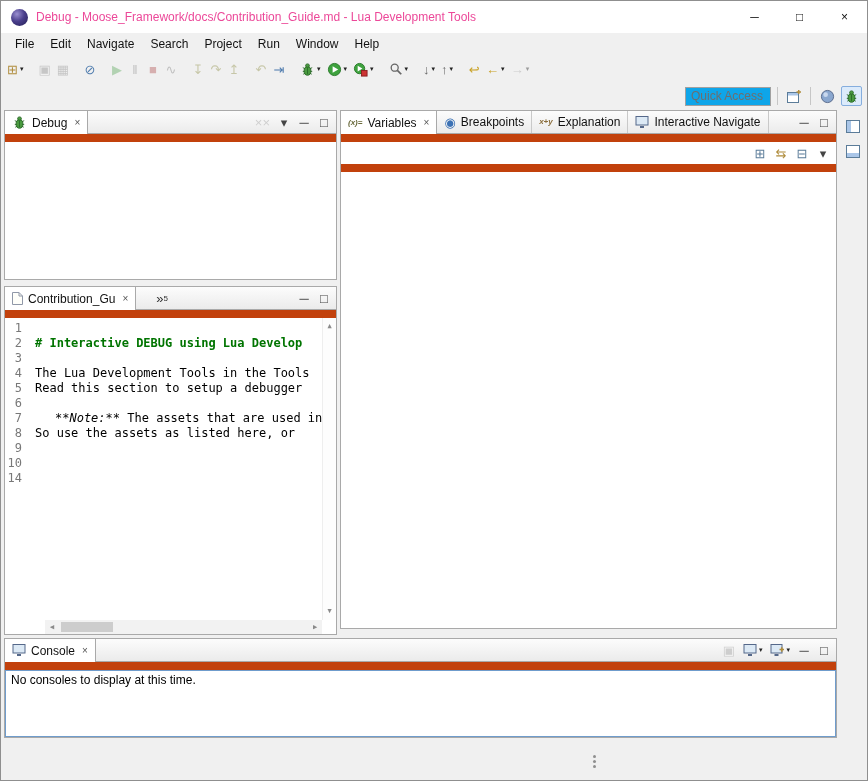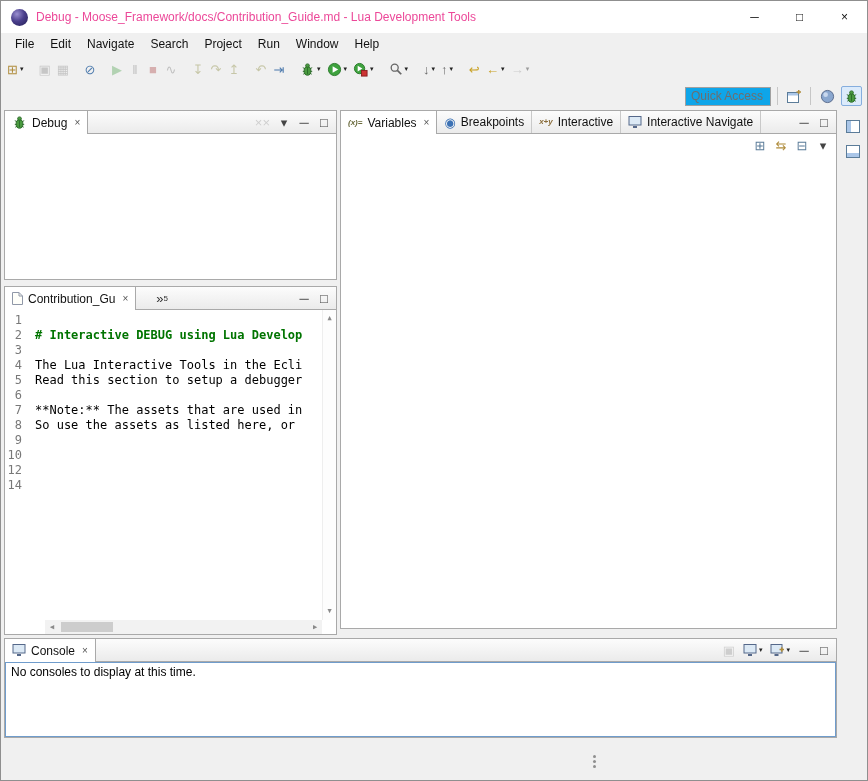--- a/index.html
+++ b/index.html
@@ -27,21 +27,21 @@
   .ico-text{font-size:8px;font-weight:bold;font-style:italic;white-space:nowrap;}
   .dd{font-size:7px;color:#222;margin-left:2px;}
   .toolbar2{height:26px;display:flex;align-items:center;justify-content:flex-end;padding-right:5px;flex:none;}
   .qa{width:86px;height:19px;border:1px solid #a0a0a0;background:#0ea5e9;padding:0 5px;
     font-family:"Liberation Sans",sans-serif;font-size:12px;}
   .qa::placeholder{color:#6e6e6e;}
   .vsep{width:1px;height:18px;background:#c6c6c6;margin:0 6px;display:inline-block;}
   .pb{display:flex;align-items:center;gap:3px;}
   
   .main{flex:1;position:relative;}
-  .panel{border:1px solid #a9a9a9;background:#c2410c;display:flex;flex-direction:column;}
+  .panel{border:1px solid #a9a9a9;background:#c2410c;display:flex;flex-direction:column;gap:8px;}
   .debug-panel{position:absolute;left:3px;top:1px;width:333px;height:170px;}
   .editor-panel{position:absolute;left:3px;top:177px;width:333px;bottom:3px;}
   .vars-panel{position:absolute;left:339px;top:1px;right:30px;bottom:9px;}
   .trim{position:absolute;right:1px;top:3px;width:27px;bottom:0;display:flex;flex-direction:column;align-items:center;gap:5px;padding-top:4px;}
   .panel-header{height:23px;min-height:23px;background:linear-gradient(#fcfcfc,#ebebeb);
     border-bottom:1px solid #a9a9a9;display:flex;align-items:stretch;flex:none;}
   .tabs{display:flex;align-items:stretch;}
   .tab{display:flex;align-items:center;gap:5px;padding:0 7px;border-right:1px solid #c9c9c9;white-space:nowrap;}
   .tab.active{background:#fff;border-right:1px solid #a9a9a9;margin-bottom:-1px;position:relative;z-index:1;}
   .tab-label{white-space:nowrap;}
@@ -51,21 +51,21 @@
   .hdr-tools{margin-left:auto;display:flex;align-items:center;gap:2px;padding-right:3px;}
   .panel-body{flex:1;background:#fff;}
   .actionbar{height:22px;display:flex;justify-content:flex-end;align-items:center;gap:3px;padding-right:4px;background:#fff;flex:none;}
   
   .editor-body{flex:1;position:relative;background:#fff;font-family:"DejaVu Sans Mono",monospace;font-size:12px;}
   .ed-lines{position:absolute;left:0;top:0;right:14px;bottom:14px;overflow:hidden;padding-top:3px;}
   .ed-line{display:flex;height:15px;line-height:15px;}
   .ln{width:30px;text-align:right;padding-right:13px;color:#787878;flex:none;}
   .code{white-space:pre;overflow:hidden;color:#000;flex:1;}
   .seg-h{color:#007400;font-weight:bold;}
-  .seg-em{}
+  .seg-em{font-style:italic;margin-left:20px;}
   .seg-p{color:#000;}
   .selblock{display:inline-block;width:8px;height:13px;background:#3c77d2;vertical-align:text-bottom;}
   .vscroll{position:absolute;top:0;right:0;bottom:14px;width:14px;background:#fdfdfd;border-left:1px solid #eee;}
   .sarrow{color:#8a8a8a;font-size:7px;line-height:1;}
   .vscroll .sarrow{position:absolute;left:50%;transform:translateX(-50%);}
   .vscroll .s-up{top:5px;}
   .vscroll .s-down{bottom:5px;}
   .hscroll{position:absolute;left:40px;right:14px;bottom:0;height:14px;background:#f2f2f2;display:flex;align-items:center;}
   .hscroll .sarrow{width:14px;text-align:center;flex:none;}
   .hscroll .s-right{margin-left:auto;}
@@ -329,21 +329,21 @@
             <div class="ed-line">
               <span class="ln">2</span>
               <span class="code"><span class="seg-h"># Interactive DEBUG using Lua Develop</span></span>
             </div>
             <div class="ed-line">
               <span class="ln">3</span>
               <span class="code"></span>
             </div>
             <div class="ed-line">
               <span class="ln">4</span>
-              <span class="code"><span class="seg-p">The Lua Interactive Tools in the Ecli</span></span>
+              <span class="code"><span class="seg-p">The Lua Development Tools in the Tools</span></span>
             </div>
             <div class="ed-line">
               <span class="ln">5</span>
               <span class="code"><span class="seg-p">Read this section to setup a debugger</span></span>
             </div>
             <div class="ed-line">
               <span class="ln">6</span>
               <span class="code"></span>
             </div>
             <div class="ed-line">
@@ -353,24 +353,20 @@
             <div class="ed-line">
               <span class="ln">8</span>
               <span class="code"><span class="seg-p">So use the assets as listed here, or </span></span>
             </div>
             <div class="ed-line">
               <span class="ln">9</span>
               <span class="code"></span>
             </div>
             <div class="ed-line">
               <span class="ln">10</span>
-              <span class="code"></span>
-            </div>
-            <div class="ed-line">
-              <span class="ln">12</span>
               <span class="code"></span>
             </div>
             <div class="ed-line">
               <span class="ln">14</span>
               <span class="code"></span>
             </div>
           </div>
         <div class="vscroll">
           <span class="sarrow s-up">▲</span>
           <span class="sarrow s-down">▼</span>
@@ -390,21 +386,21 @@
               <span class="ico ico-text" style="color: rgb(107, 107, 61);">(x)=</span>
               <span class="tab-label">Variables</span>
               <span class="tab-close">×</span>
             </div>
             <div class="tab">
               <span class="ico" style="color: rgb(60, 114, 181);">◉</span>
               <span class="tab-label">Breakpoints</span>
             </div>
             <div class="tab">
               <span class="ico ico-text" style="color: rgb(138, 109, 59);">x+y</span>
-              <span class="tab-label">Interactive</span>
+              <span class="tab-label">Explanation</span>
             </div>
             <div class="tab">
               <span class="ico">
                 <svg width="14" height="13" viewBox="0 0 14 13">
                   <rect x="1" y="0.5" width="12" height="8.5" fill="#dce9f5" stroke="#55688a"></rect>
                   <rect x="5" y="10" width="4" height="2" fill="#55688a"></rect>
                 </svg>
               </span>
               <span class="tab-label">Interactive Navigate</span>
             </div>

